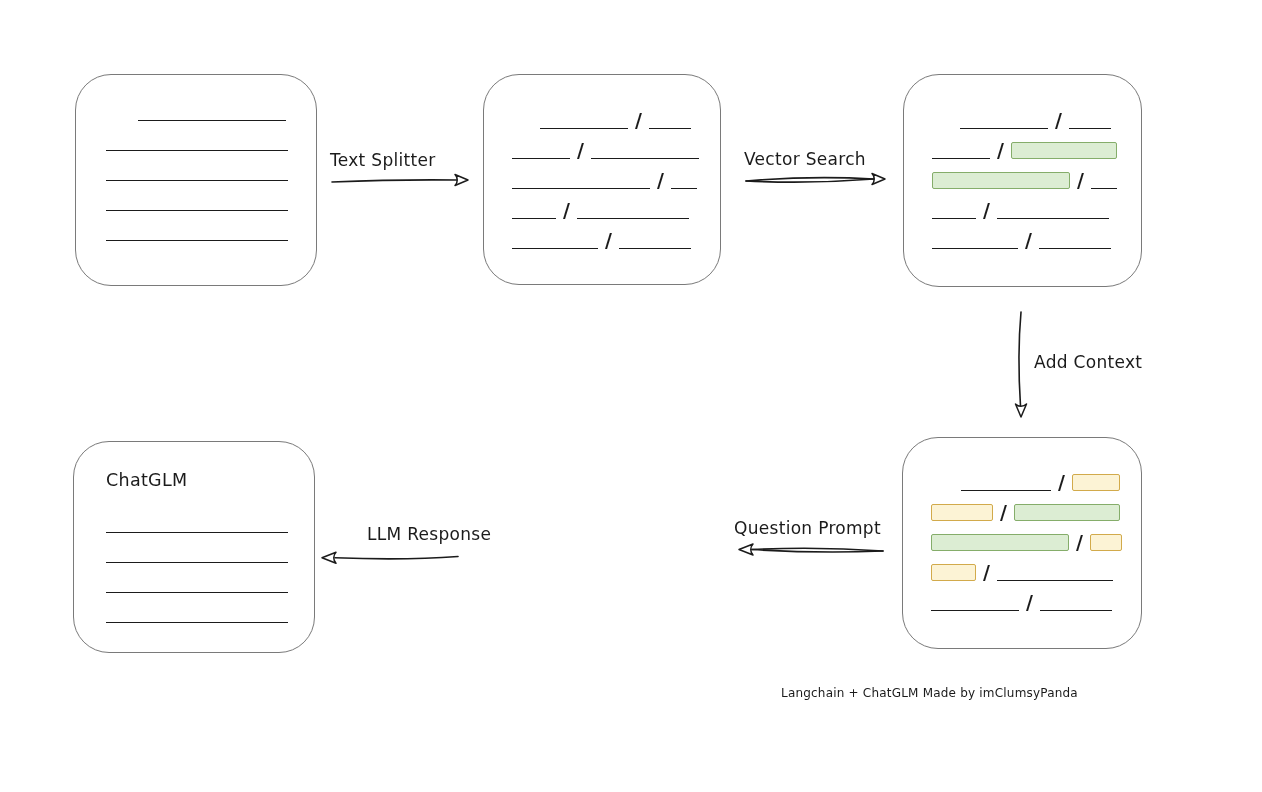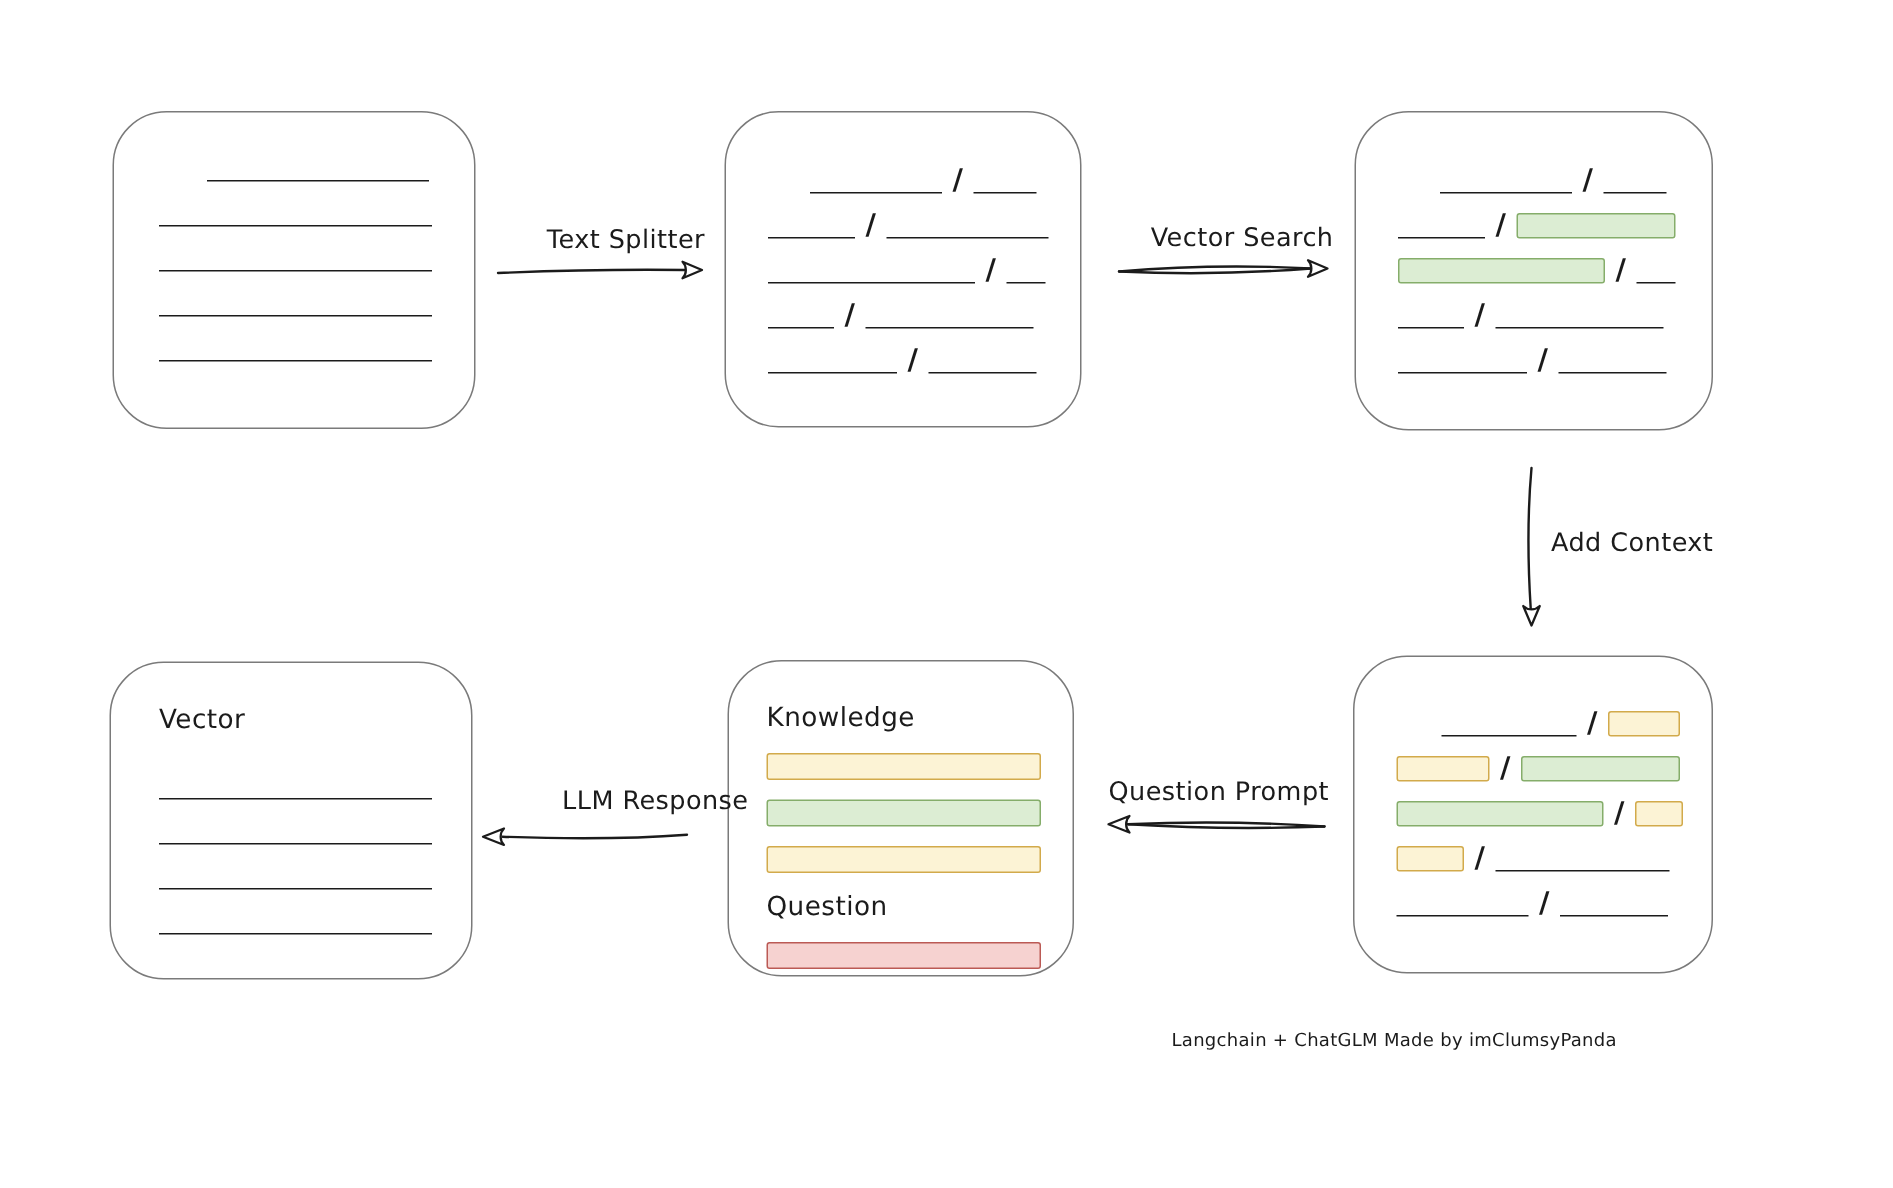--- a/index.html
+++ b/index.html
@@ -38,21 +38,21 @@
   .chunk.red, .bar.red { background: var(--red-fill, #f6d2d0); border-color: var(--red-border, #bb5a55); }
   .box-heading {
     font-size: 17.5px;
     height: 24px;
     margin-bottom: 9px;
     letter-spacing: 0.3px;
   }
   .arrow-label {
     position: absolute;
     font-size: 17px;
-    text-align: right;
+    text-align: left;
     white-space: nowrap;
     letter-spacing: 0.3px;
   }
   .arrow-svg { position: absolute; overflow: visible; }
   .stroke-ink { stroke: var(--ink, #1b1b1b); fill: none; stroke-width: 1.6; stroke-linecap: round; }
   .head { fill: #ffffff; stroke: var(--ink, #1b1b1b); stroke-width: 1.5; stroke-linejoin: round; }
   .credit {
     position: absolute;
     font-size: 12px;
     white-space: nowrap;
@@ -193,44 +193,30 @@
       </div>
   </div>
 
   <div class="arrow-label" style="left:734px; top:518px; width:152px;">Question Prompt</div>
   <svg class="arrow-svg" style="left:735px; top:538px;" width="150" height="24" viewBox="0 0 150 24">
     <path class="stroke-ink" d="M148,13 Q 82,8.5 17,11.5"></path>
     <path class="stroke-ink" d="M148,13 Q 82,15.5 17,11.5"></path>
     <path class="head" d="M18,6 L4,11.5 L18,17 C15,14 15,9 18,6 Z"></path>
   </svg>
 
-  <div class="node" style="left:485px; top:440px; width:231px; height:211px;">
-    <div class="node-content" style="padding:22px 0 0 25px;">
-      <div class="box-heading" style="margin-top:6px;">Knowledge</div>
-      <div>
-          <div class="bar yellow" style="width: 183px;"></div>
-          <div class="bar green" style="width: 183px;"></div>
-          <div class="bar yellow" style="width: 183px;"></div>
-        </div>
-      <div class="box-heading" style="margin-top:8px;">Question</div>
-      <div>
-          <div class="bar red" style="width: 183px;"></div>
-        </div>
-    </div>
-  </div>
 
   <div class="arrow-label" style="left:327px; top:524px; width:132px;margin-left:40px;">LLM Response</div>
   <svg class="arrow-svg" style="left:318px; top:546px;" width="142" height="24" viewBox="0 0 142 24">
     <path class="stroke-ink" d="M140,10.5 C 100,13.5 50,13 17,11.8"></path>
     <path class="head" d="M18,6.3 L4,11.8 L18,17.3 C15,14.3 15,9.3 18,6.3 Z"></path>
   </svg>
 
   <div class="node" style="left:73px; top:441px; width:242px; height:212px;">
     <div class="node-content" style="padding:22px 0 0 32px;">
-      <div class="box-heading" style="margin-top:6px;">Vector</div>
+      <div class="box-heading" style="margin-top:6px;">ChatGLM</div>
       <div>
           <div class="seg-row">
             <div class="seg-line" style="width: 182px;"></div>
           </div>
           <div class="seg-row">
             <div class="seg-line" style="width: 182px;"></div>
           </div>
           <div class="seg-row">
             <div class="seg-line" style="width: 182px;"></div>
           </div>

